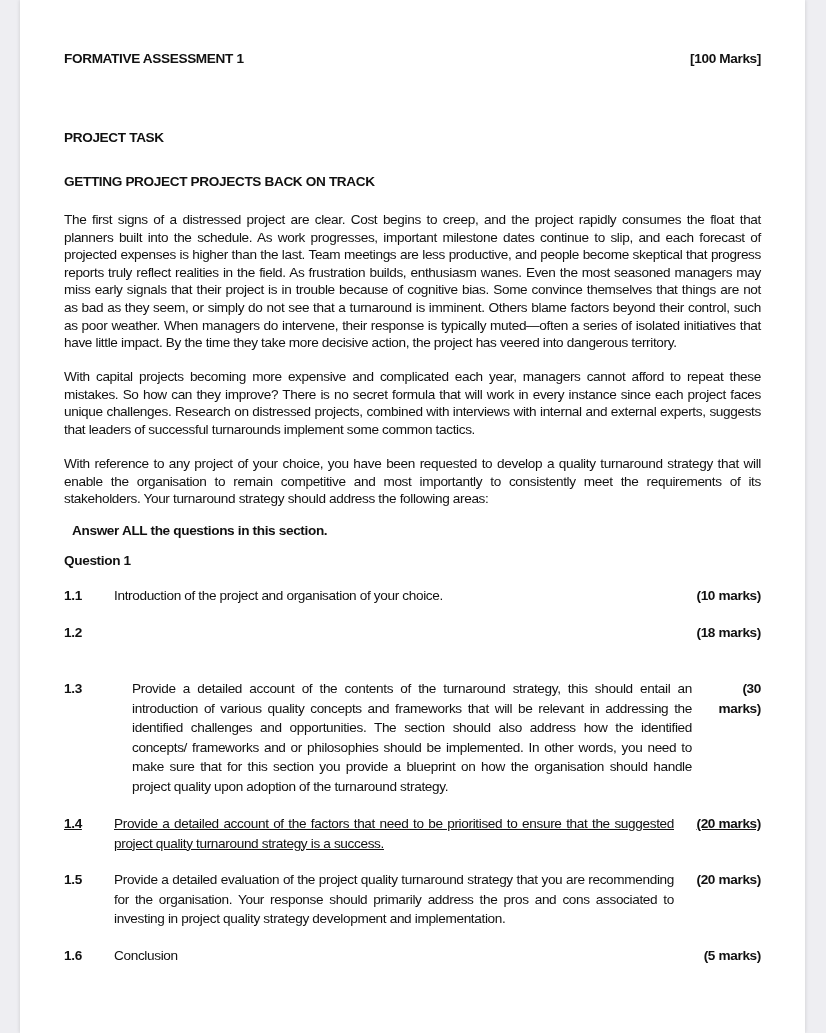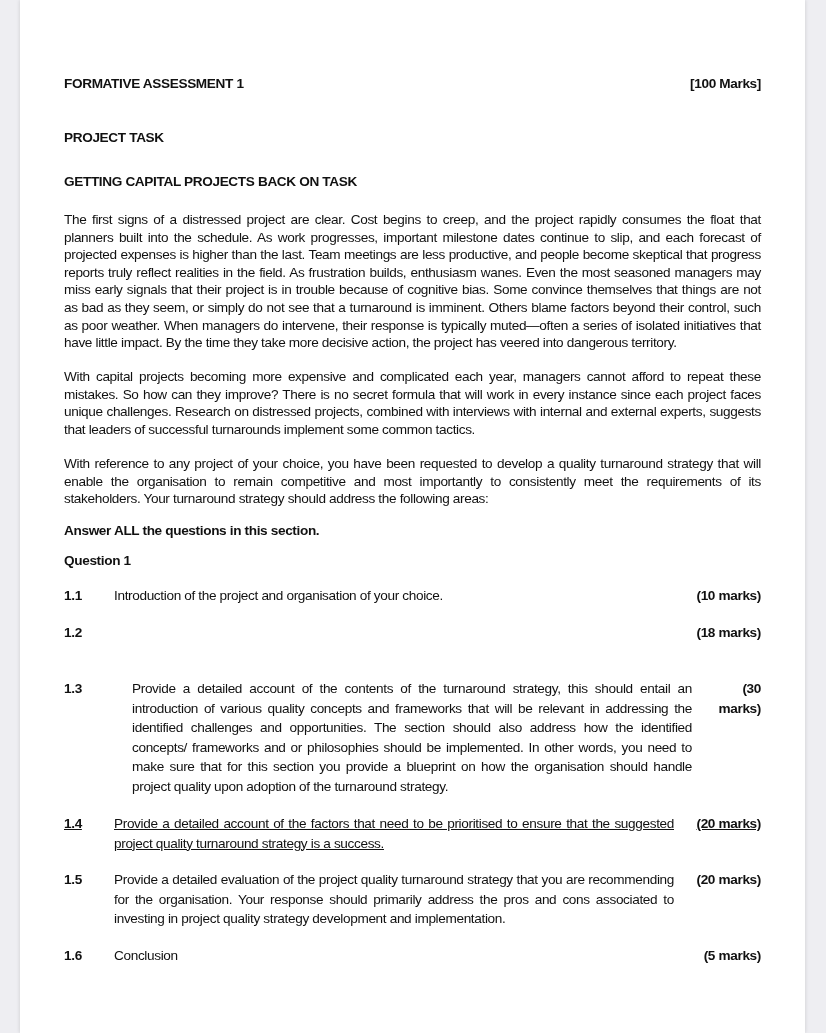--- a/index.html
+++ b/index.html
@@ -12,34 +12,34 @@
   .page {
     position: absolute; left: 20px; top: 0; width: 785px; height: 1033px;
     background: #ffffff;
     box-shadow: 0 0 4px rgba(0,0,0,0.15);
   }
   .content {
     position: absolute; left: 44px; width: 697px; top: 0;
     font-size: 13.6px; letter-spacing: -0.35px;
   }
   .header-row {
-    position: absolute; top: 76px; left: 0; width: 697px;
+    position: absolute; top: 51px; left: 0; width: 697px;
     display: flex; justify-content: space-between;
     font-weight: bold; font-size: 13.6px;
   }
   .h-project-task { position: absolute; top: 130px; left: 0; font-weight: bold; }
   .h-title { position: absolute; top: 174px; left: 0; font-weight: bold; }
   .para {
     position: absolute; left: 0; width: 697px;
     line-height: 17.6px; text-align: justify; margin: 0;
   }
   .p1 { top: 211px; }
   .p2 { top: 368px; }
   .p3 { top: 455px; }
-  .instr { position: absolute; top: 523px; left: 0; font-weight: bold; }
+  .instr { position: absolute; top: 523px; left: 8px; font-weight: bold; }
   .q-head { position: absolute; top: 553px; left: 0; font-weight: bold; }
   .q {
     position: absolute; left: 0; width: 697px;
     display: flex; line-height: 19.5px;
   }
   .q-num { width: 50px; font-weight: bold; flex: none; }
   .q-text { width: 560px; flex: none; text-align: justify; }
   .q-marks { flex: 1; text-align: right; font-weight: bold; }
   .q1 { top: 586px; }
   .q2 { top: 623px; align-items: flex-end; }
@@ -53,21 +53,21 @@
 
 <div class="page">
   <div class="content">
 
     <div class="header-row">
       <span>FORMATIVE ASSESSMENT 1</span>
       <span>[100 Marks]</span>
     </div>
 
     <div class="h-project-task">PROJECT TASK</div>
-    <div class="h-title">GETTING CAPITAL PROJECTS BACK ON TASK</div>
+    <div class="h-title">GETTING PROJECT PROJECTS BACK ON TRACK</div>
 
     <p class="para p1">The first signs of a distressed project are clear. Cost begins to creep, and the project rapidly consumes the float that planners built into the schedule. As work progresses, important milestone dates continue to slip, and each forecast of projected expenses is higher than the last. Team meetings are less productive, and people become skeptical that progress reports truly reflect realities in the field. As frustration builds, enthusiasm wanes. Even the most seasoned managers may miss early signals that their project is in trouble because of cognitive bias. Some convince themselves that things are not as bad as they seem, or simply do not see that a turnaround is imminent. Others blame factors beyond their control, such as poor weather. When managers do intervene, their response is typically muted—often a series of isolated initiatives that have little impact. By the time they take more decisive action, the project has veered into dangerous territory.</p>
     <p class="para p2">With capital projects becoming more expensive and complicated each year, managers cannot afford to repeat these mistakes. So how can they improve? There is no secret formula that will work in every instance since each project faces unique challenges. Research on distressed projects, combined with interviews with internal and external experts, suggests that leaders of successful turnarounds implement some common tactics.</p>
     <p class="para p3">With reference to any project of your choice, you have been requested to develop a quality turnaround strategy that will enable the organisation to remain competitive and most importantly to consistently meet the requirements of its stakeholders. Your turnaround strategy should address the following areas:</p>
 
     <div class="instr">Answer ALL the questions in this section.</div>
     <div class="q-head">Question 1</div>
 
     <div class="q q1">
       <span class="q-num">1.1</span>

